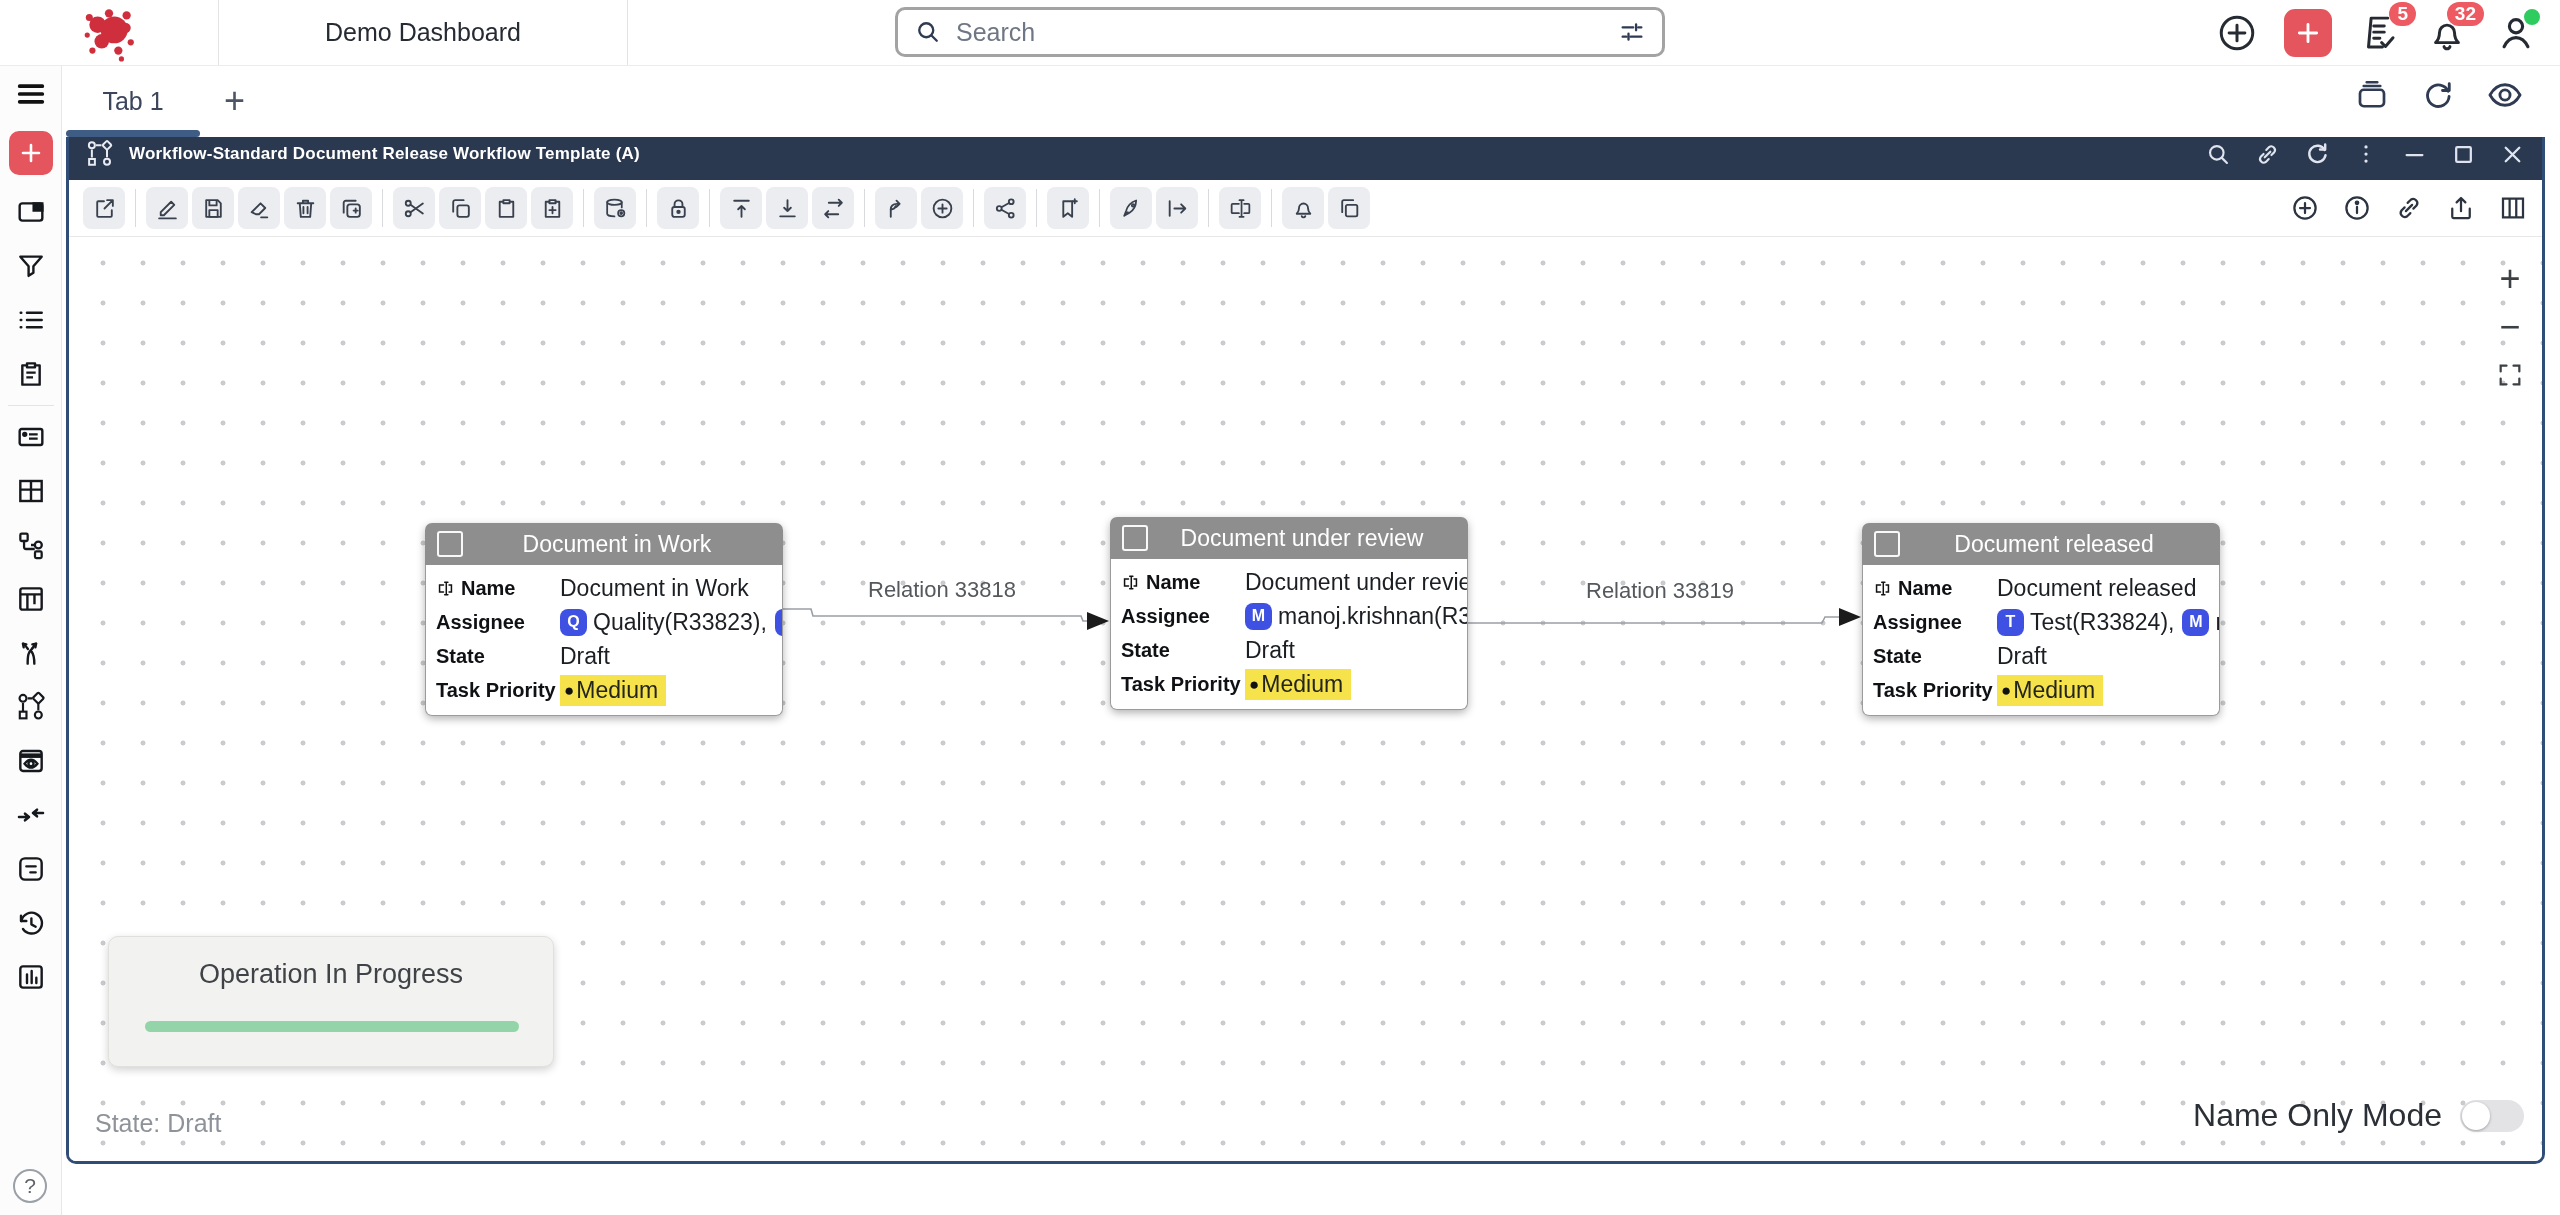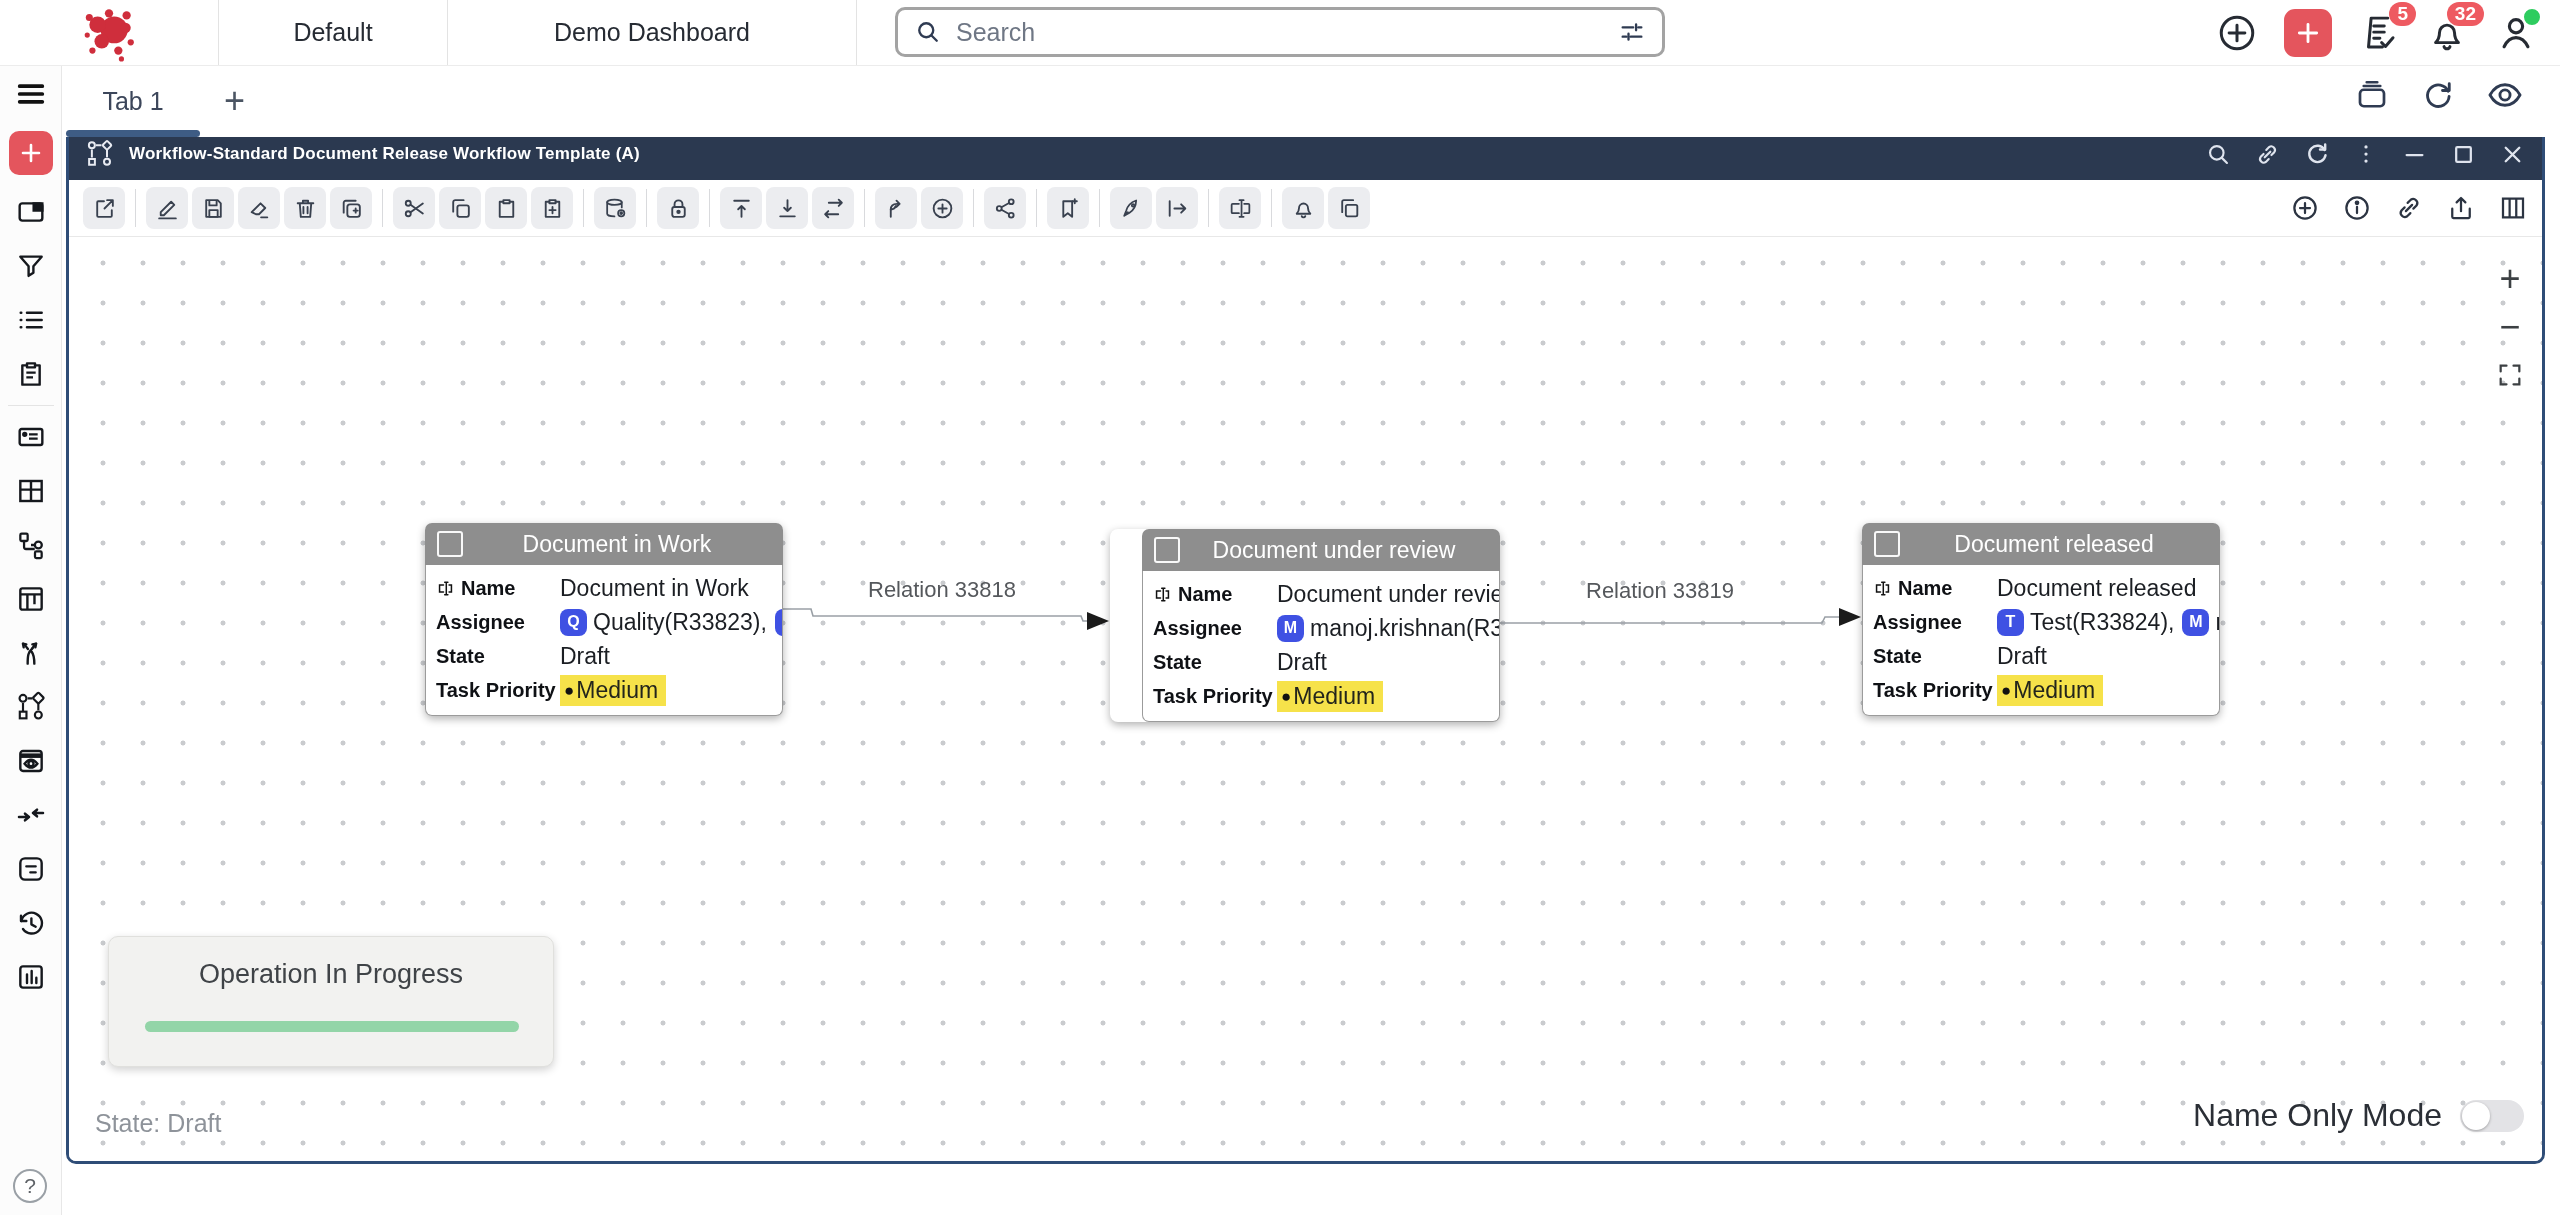--- a/index.html
+++ b/index.html
@@ -95,23 +95,20 @@
             <circle cx="49" cy="37" r="3"></circle>
           <circle cx="37" cy="45" r="4"></circle>
             <circle cx="12" cy="45" r="3"></circle>
             <circle cx="44" cy="23" r="5"></circle>
           <circle cx="28" cy="9" r="4"></circle>
             <circle cx="40" cy="53" r="2.5"></circle>
             <circle cx="7" cy="30" r="2.5"></circle>
         </g>
       </svg>
     </div>
-    <div class="menu-item m1">
-        <span>Default</span>
-      </div>
     <div class="menu-item m2">
         <span>Demo Dashboard</span>
       </div>
 
     <div class="search-wrap">
       <svg width="28" height="28" viewBox="0 0 24 24" fill="none" stroke="#2f3b52" stroke-width="2" stroke-linecap="round">
           <circle cx="10.5" cy="10.5" r="6"></circle>
           <path d="M15 15l4.5 4.5"></path>
         </svg>
       <input class="search-input" placeholder="Search" style="">
@@ -595,21 +592,21 @@
             <span class="nvalue">
                 <span class="prio">
                   <span class="dot">●</span>
                   <span class="ptext">Medium</span>
                 </span>
               </span>
           </div>
         </div>
       </div>
 
-      <div class="node" style="left:1041px;top:292px;padding-left:32px;">
+      <div class="node" style="left:1041px;top:280px;">
         <div class="node-header">
           <span class="node-check"></span>
           <span class="node-title">Document under review</span>
         </div>
         <div class="node-body">
           <div class="nrow">
             <span class="nlabel">
                 <svg width="19" height="19" viewBox="0 0 24 24" fill="none" stroke="#111" stroke-width="1.9" stroke-linecap="round">
                   <path d="M9.5 7.5H4.5v9h5M16.5 7.5h3v9h-3"></path>
                   <path d="M13 4v16M11 4h4M11 20h4"></path>

